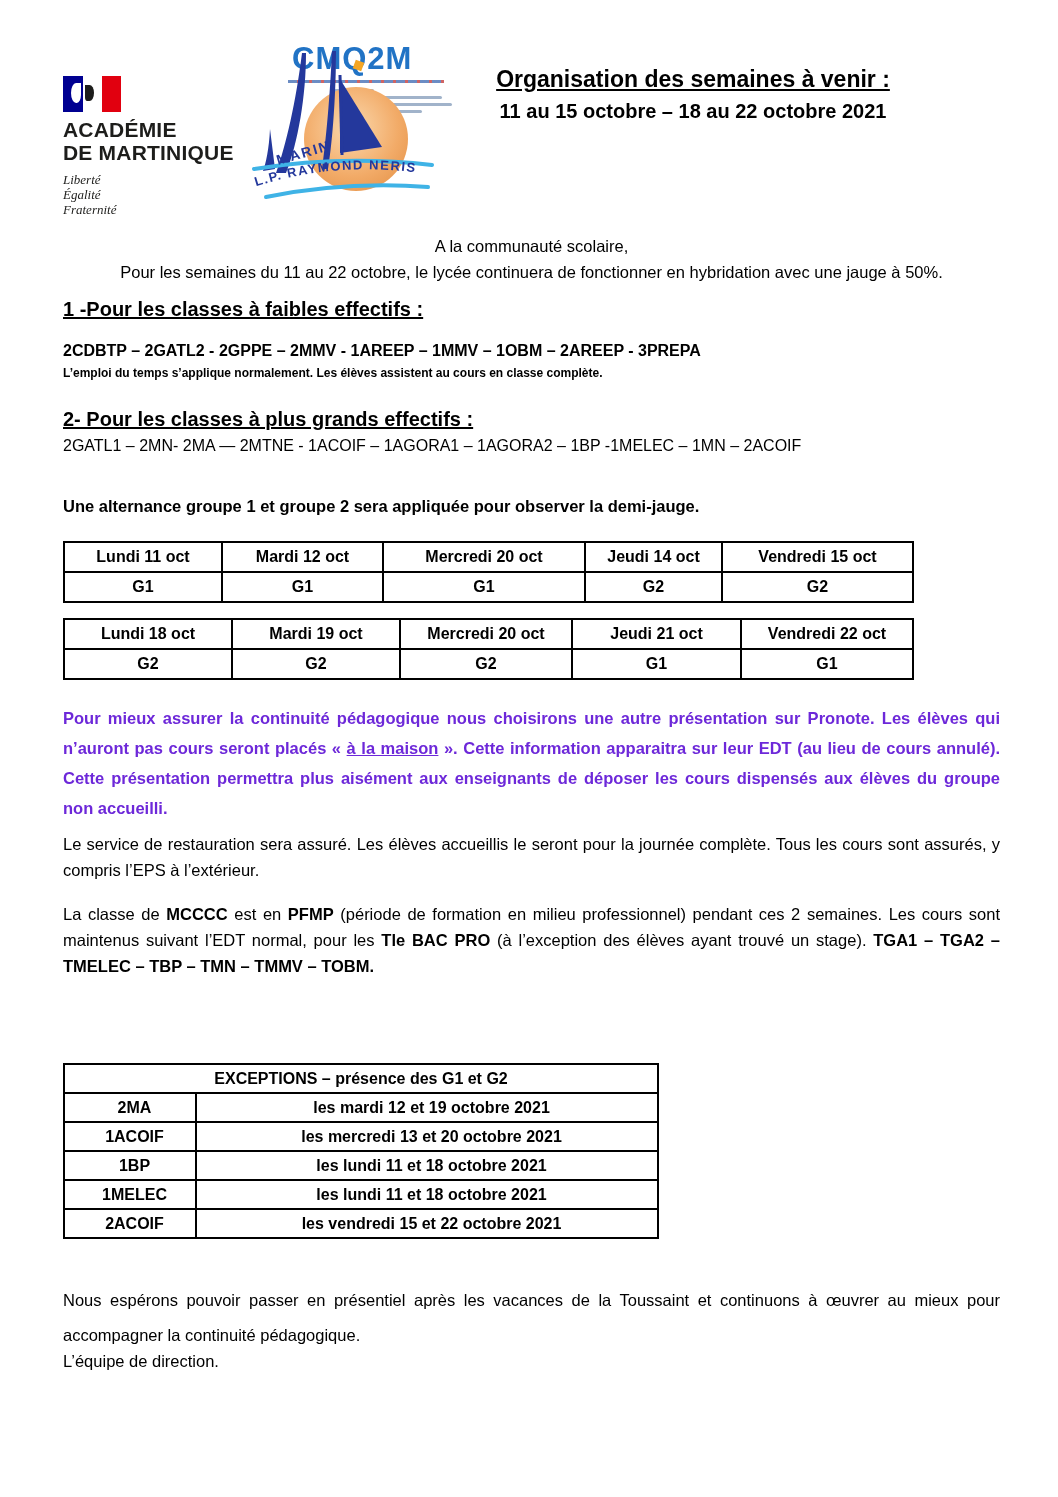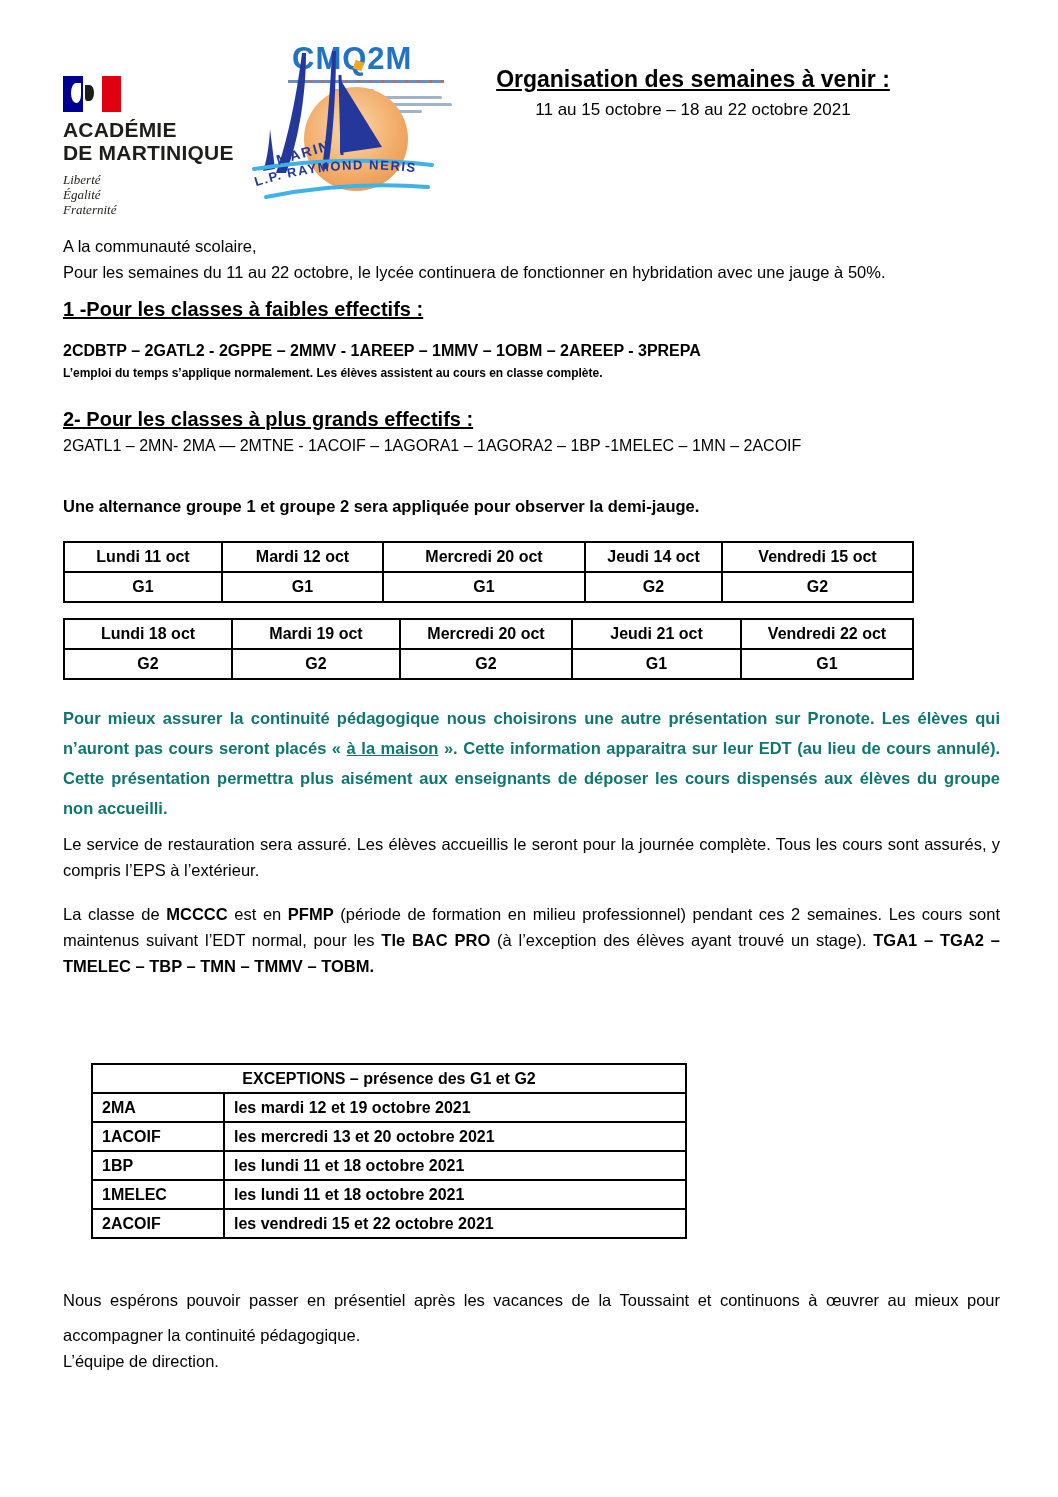--- a/index.html
+++ b/index.html
@@ -40,25 +40,25 @@
   .cmq .addr i{display:block;height:3px;background:#8aa0bd;margin-bottom:4px;border-radius:2px;opacity:.8;}
   .cmq .addr i:nth-child(1){width:40px;}
   .cmq .addr i:nth-child(2){width:108px;}
   .cmq .addr i:nth-child(3){width:118px;}
   .cmq .addr i:nth-child(4){width:88px;}
   .cmq svg{position:absolute;left:0;top:18px;}
 
   
   .titleblock{left:448px;top:64px;width:490px;text-align:center;}
   .doc-title{font-size:23px;font-weight:bold;text-decoration:underline;line-height:30px;}
-  .doc-subtitle{font-size:17px;margin-top:6px;}
+  .doc-subtitle{font-size:20px;margin-top:6px;font-weight:bold;}
 
   
   .body-text{left:63px;width:937px;font-size:16.5px;}
-  .intro{top:233px;line-height:26px;}
+  .intro{top:233px;line-height:26px;text-align:center;}
   .h2u{font-size:20px;font-weight:bold;text-decoration:underline;}
   .s1h{top:298px;}
   .s1c{top:342px;font-weight:bold;font-size:16px;}
   .s1n{top:366px;font-weight:bold;font-size:12px;}
   .s2h{top:408px;}
   .s2c{top:437px;font-weight:normal;font-size:16px;}
   .s2n{top:497px;font-weight:bold;font-size:16.5px;}
 
   table.week{border-collapse:collapse;table-layout:fixed;width:849px;}
   table.week td{border:2px solid #000;text-align:center;font-weight:bold;
@@ -68,21 +68,21 @@
 
   .red{top:703px;font-weight:bold;line-height:30px;text-align:justify;}
   .red u{text-decoration:underline;}
 
   .para{line-height:26px;text-align:justify;}
   .resto{top:831px;}
   .pfmp{top:901px;}
 
   table.exc{border-collapse:collapse;table-layout:fixed;width:594px;}
   table.exc td,table.exc th{border:2px solid #000;font-size:16px;height:27px;padding:0 0 0 9px;
-    text-align:left;font-weight:bold;}
+    text-align:center;font-weight:bold;}
   table.exc th{text-align:center;padding:0;}
   .excpos{top:1063px;}
 
   .closing{top:1283px;line-height:35px;}
   .signature{top:1352px;}
 </style>
 </head>
 <body>
 
 <div class="page">
@@ -206,31 +206,31 @@
     <tr>
       <td>G2</td>
       <td>G2</td>
       <td>G2</td>
       <td>G1</td>
       <td>G1</td>
     </tr>
   </tbody>
     </table>
 
-  <div class="abs body-text red" style="color:#0f766e;">
+  <div class="abs body-text red" style="color:#6d28d9;">
     <span>Pour mieux assurer la continuité pédagogique nous choisirons une autre présentation sur Pronote. Les élèves qui n’auront pas cours seront placés « </span><u>à la maison</u><span> ». Cette information apparaitra sur leur EDT (au lieu de cours annulé). Cette présentation permettra plus aisément aux enseignants de déposer les cours dispensés aux élèves du groupe non accueilli.</span>
   </div>
 
   <div class="abs body-text para resto">Le service de restauration sera assuré. Les élèves accueillis le seront pour la journée complète. Tous les cours sont assurés, y compris l’EPS à l’extérieur.</div>
 
   <div class="abs body-text para pfmp">
     <span>La classe de </span><b>MCCCC</b><span> est en </span><b>PFMP</b><span> (période de formation en milieu professionnel) pendant ces 2 semaines. Les cours sont maintenus suivant l’EDT normal, pour les </span><b>Tle BAC PRO</b><span> (à l’exception des élèves ayant trouvé un stage).  </span><b>TGA1 – TGA2 – TMELEC – TBP – TMN – TMMV – TOBM.</b>
   </div>
 
-  <table class="exc abs excpos" style="left:63px;margin-left:28px;">
+  <table class="exc abs excpos" style="left:63px;">
     <colgroup>
         <col style="width:132px">
         <col style="width:462px">
       </colgroup>
     <tbody>
         <tr>
       <th colspan="2">EXCEPTIONS – présence des G1 et G2</th>
     </tr>
     <tr>
       <td>2MA</td>

